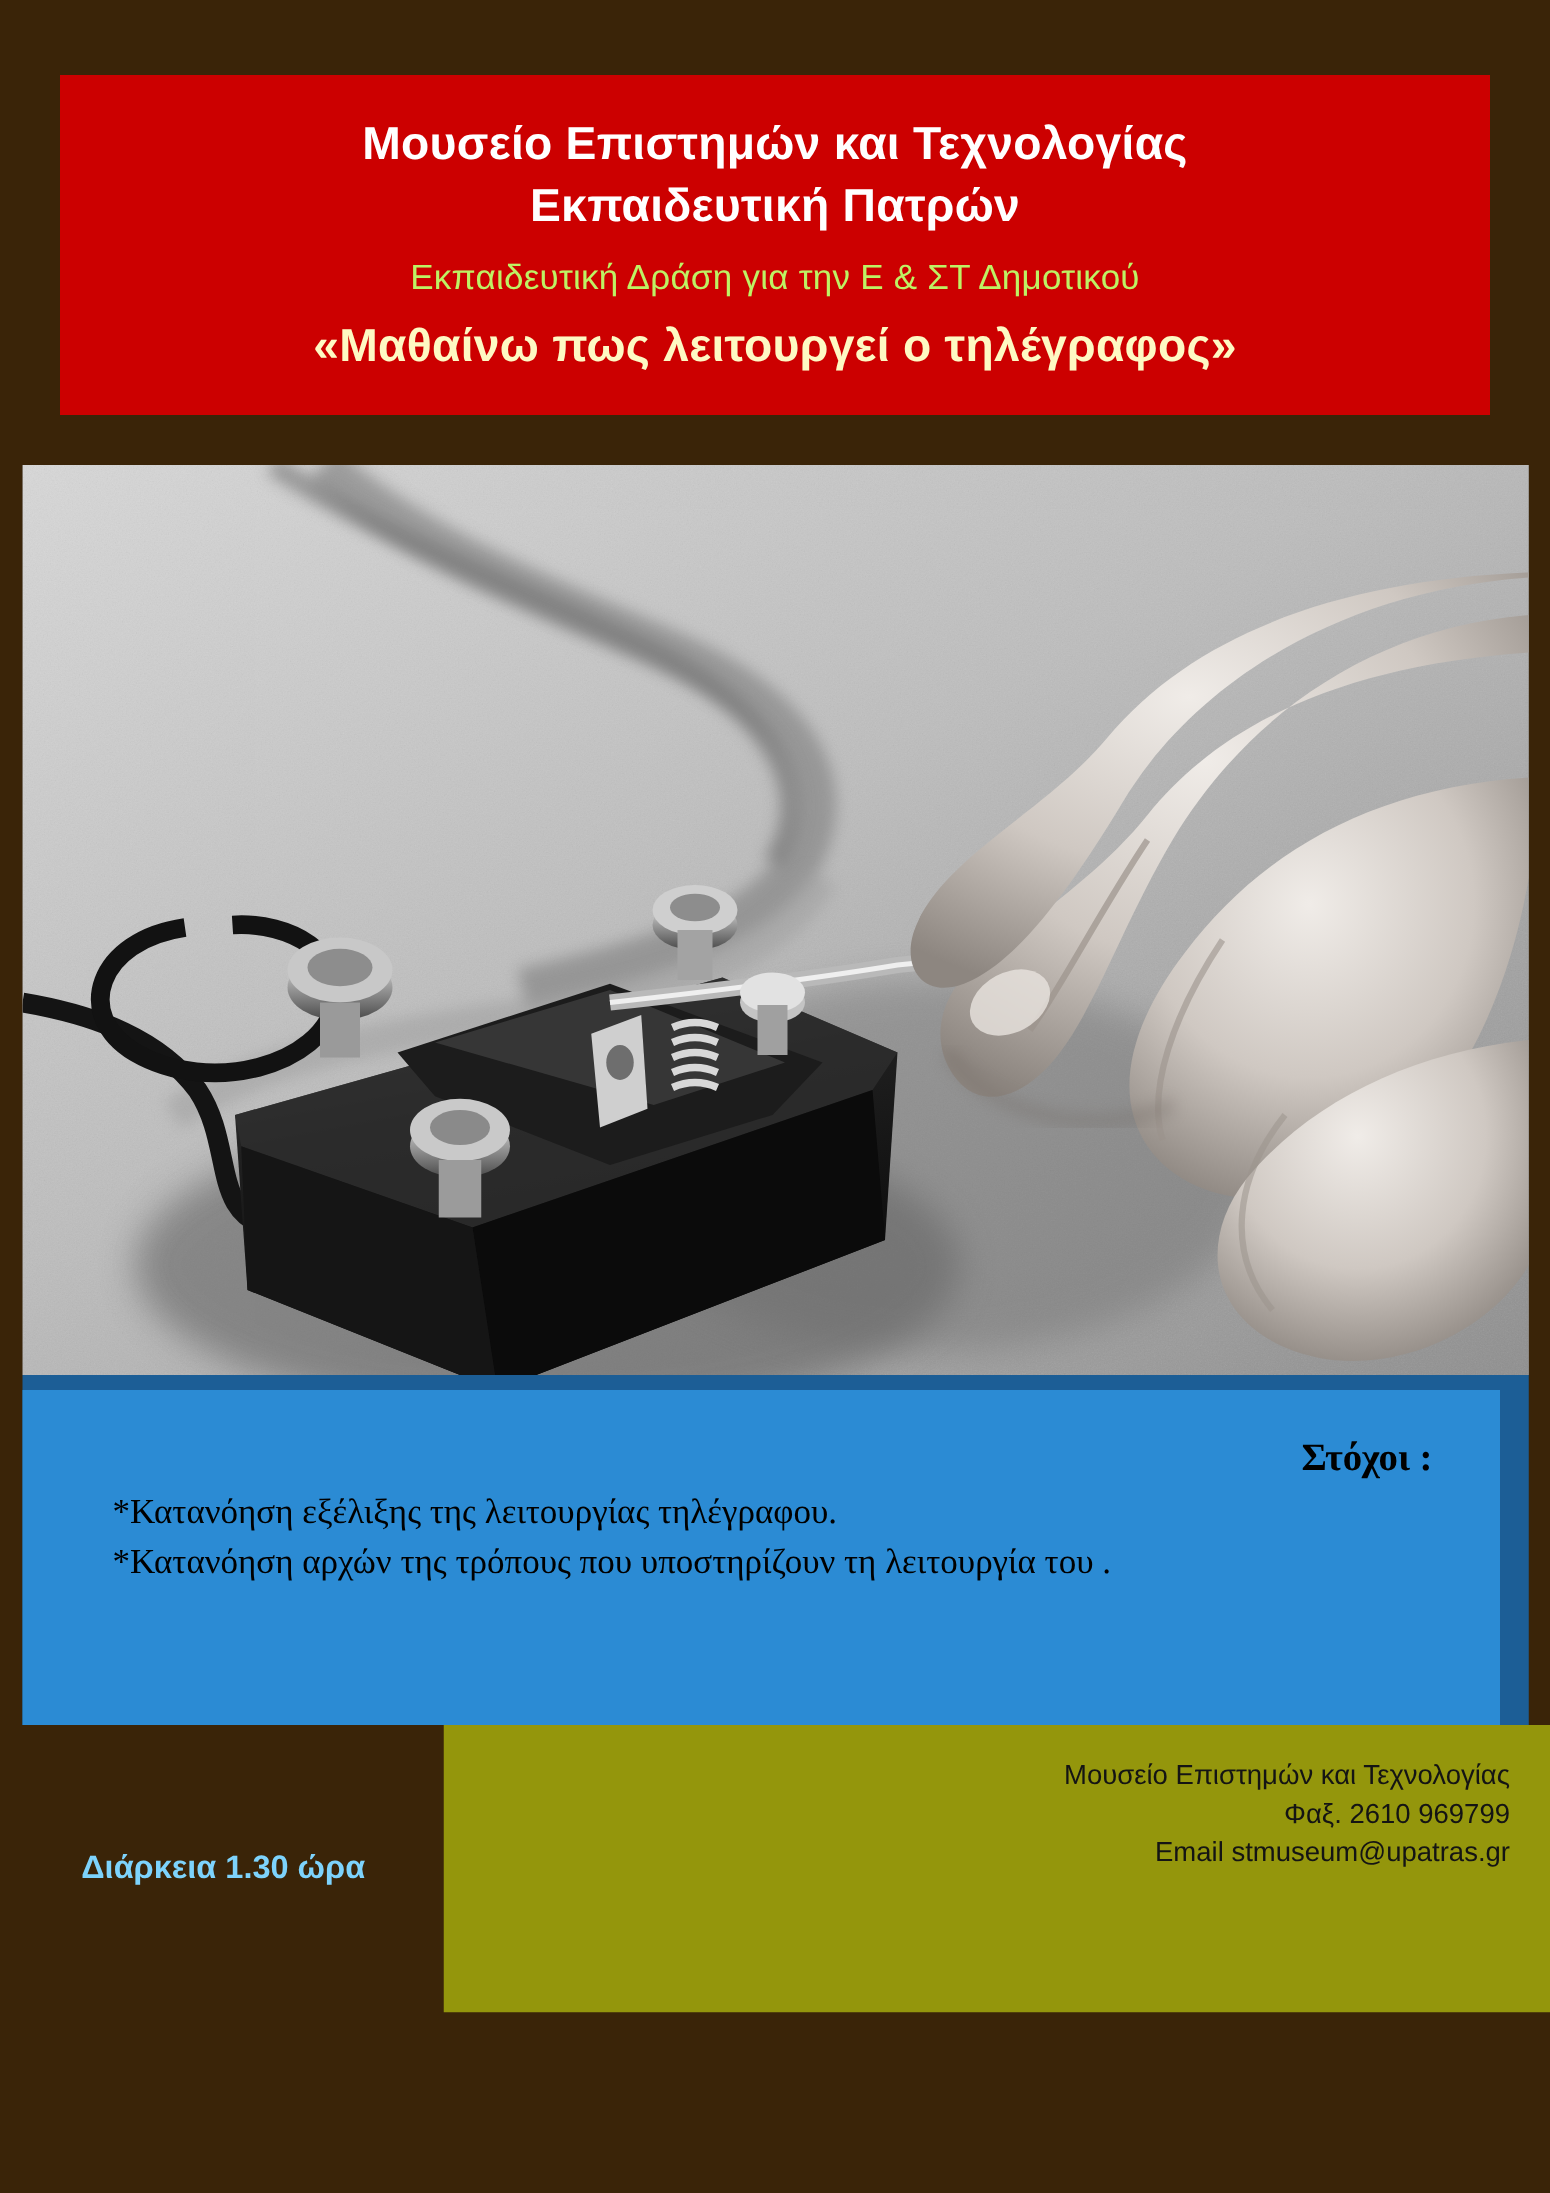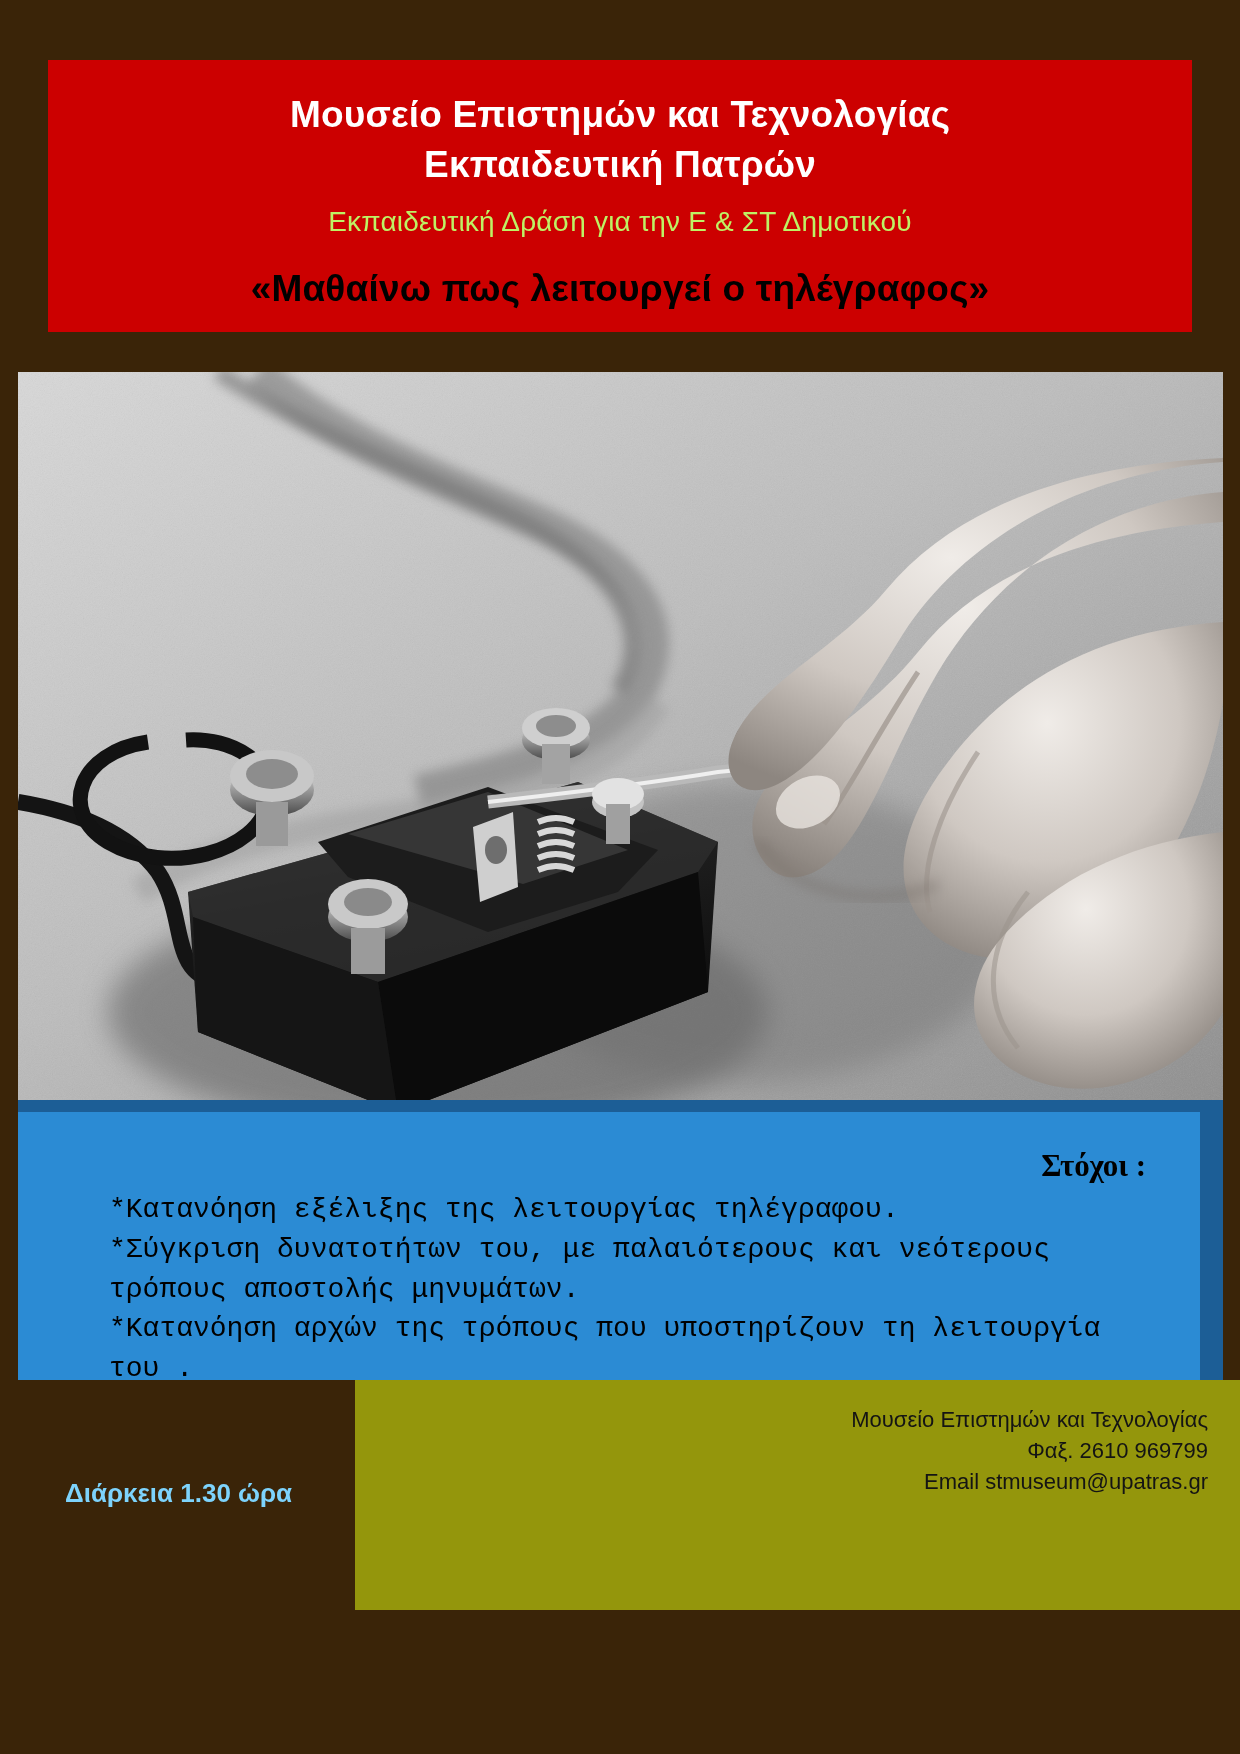--- a/index.html
+++ b/index.html
@@ -44,24 +44,24 @@
     letter-spacing: 0.2px;
   }
   .header-subtitle {
     color: #bef264;
     font-size: 28px;
     font-weight: normal;
     margin-top: 16px;
     letter-spacing: 0.2px;
   }
   .header-maintitle {
-    color: #000000;
+    color: #fef9c3;
     font-size: 37px;
     font-weight: bold;
-    margin-top: 30px;
+    margin-top: 18px;
     letter-spacing: 0.2px;
   }
 
   
   .photo {
     position: absolute;
     left: 18px;
     top: 372px;
     width: 1205px;
     height: 728px;
@@ -91,25 +91,24 @@
   }
   .blue-panel .goals-title {
     font-family: "Liberation Serif", serif;
     font-size: 31px;
     font-weight: bold;
     color: #000000;
     margin-bottom: 6px;
     text-align: right;
   }
   .blue-panel .goal-line {
-    font-family: Liberation Mono, monospace;
+    font-family: Liberation Serif, serif;
     font-size: 28px;
     color: #000000;
     line-height: 1.42;
-    margin-left: 19px;
   }
 
   
   .footer-olive {
     position: absolute;
     left: 355px;
     top: 1380px;
     width: 885px;
     height: 230px;
     background: #94960c;
@@ -276,21 +275,20 @@
       </g>
 
       <rect x="0" y="0" width="1205" height="728" fill="none"></rect>
     </svg>
   </div>
 
   <div class="blue-shadow"></div>
   <div class="blue-panel">
     <div class="goals-title">Στόχοι :</div>
     <div class="goal-line">*Κατανόηση εξέλιξης της λειτουργίας τηλέγραφου.</div>
-    <div class="goal-line">*Σύγκριση δυνατοτήτων του, με παλαιότερους και νεότερους τρόπους αποστολής μηνυμάτων.</div>
     <div class="goal-line">*Κατανόηση  αρχών της τρόπους που υποστηρίζουν τη λειτουργία του .</div>
   </div>
 
   <div class="footer-olive"></div>
   <div class="footer-contact">
     <div>Μουσείο Επιστημών και Τεχνολογίας</div>
     <div>Φαξ. 2610 969799</div>
     <div>Email stmuseum@upatras.gr</div>
   </div>
   <div class="footer-duration">Διάρκεια 1.30 ώρα</div>

